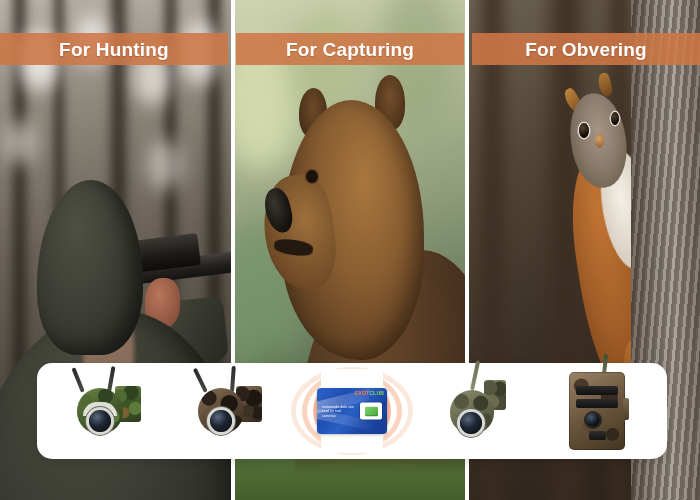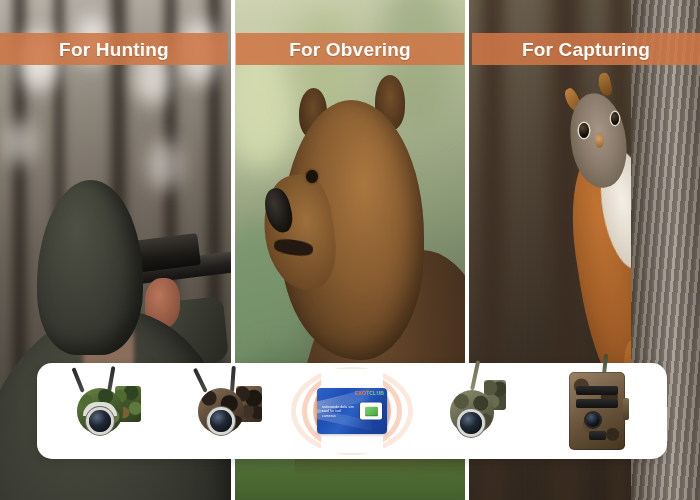--- a/index.html
+++ b/index.html
@@ -528,24 +528,24 @@
       <div class="sq-nose"></div>
       <div class="bark"></div>
     </div>
   </div>
 
   <div class="label-band">
     <div class="label-cell">
       <span>For Hunting</span>
     </div>
     <div class="label-cell">
+      <span>For Capturing</span>
+    </div>
+    <div class="label-cell">
       <span>For Obvering</span>
-    </div>
-    <div class="label-cell">
-      <span>For Capturing</span>
     </div>
   </div>
 
   <div class="product-card">
 
     <div class="product-slot">
       <div class="cam">
         <div class="antenna" style="left:10px;transform:rotate(-22deg);"></div>
         <div class="antenna" style="left:36px;transform:rotate(10deg);"></div>
         <div class="mount camo-green"></div>

